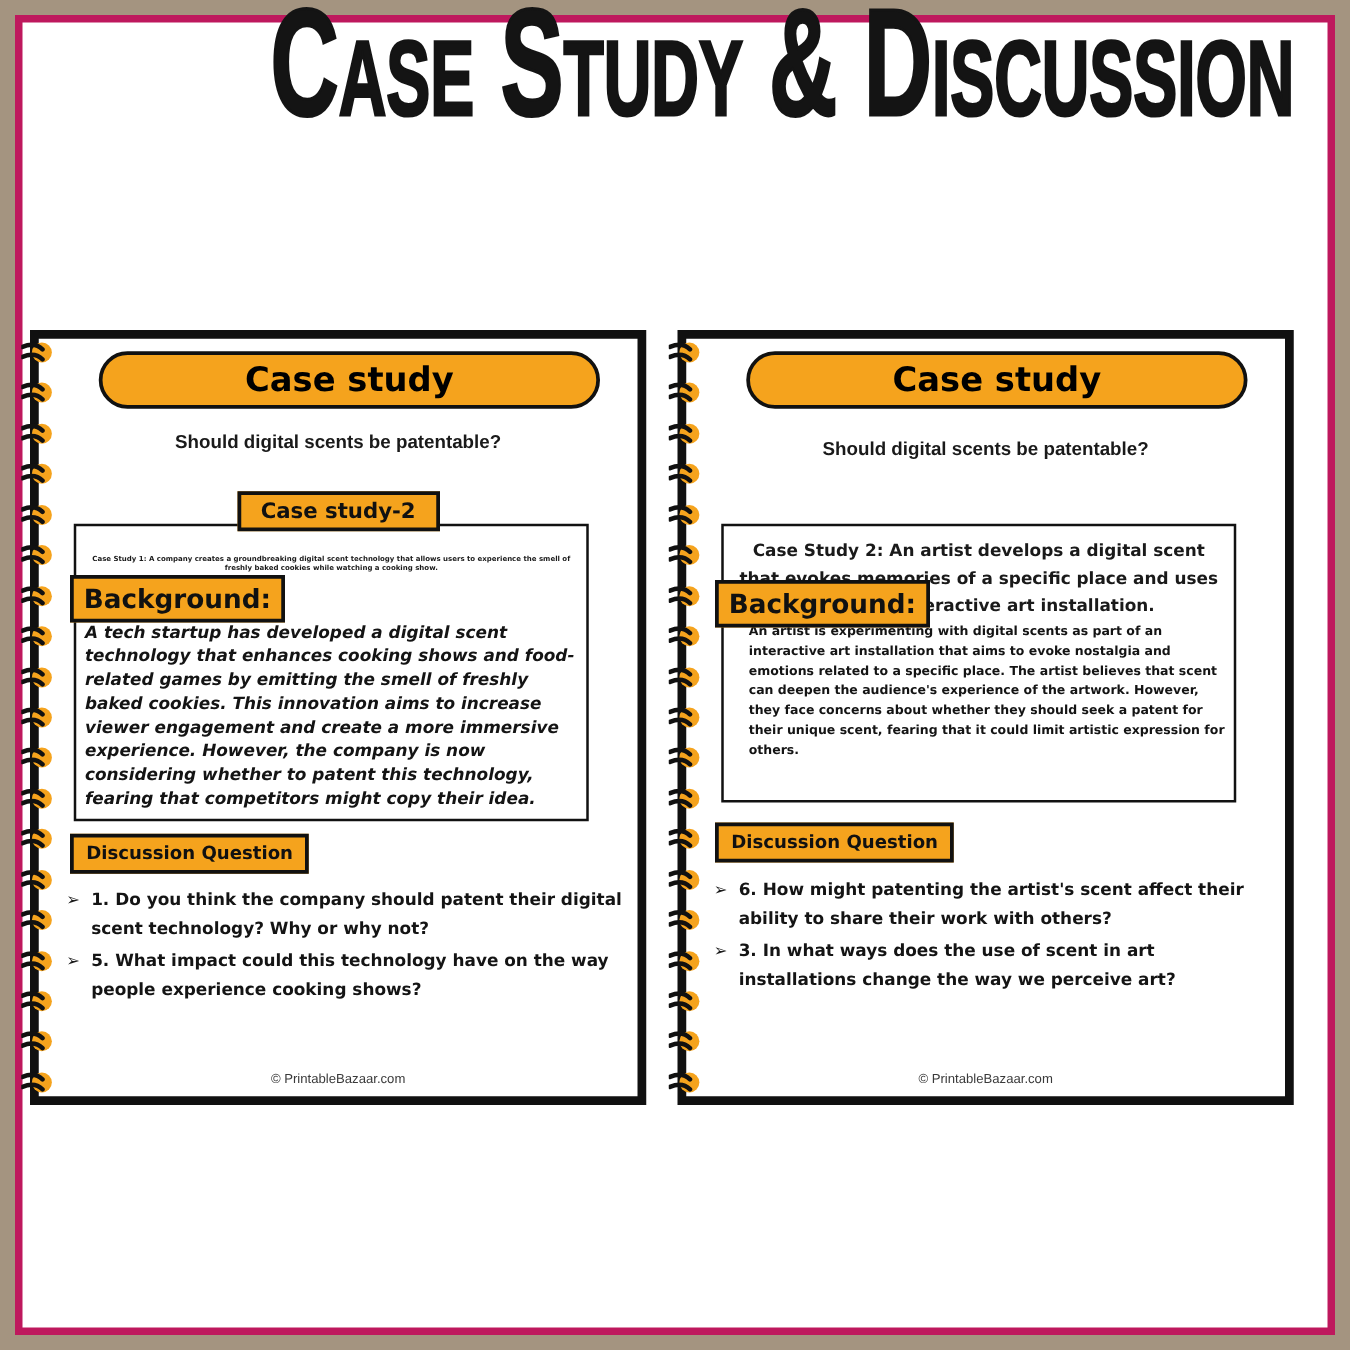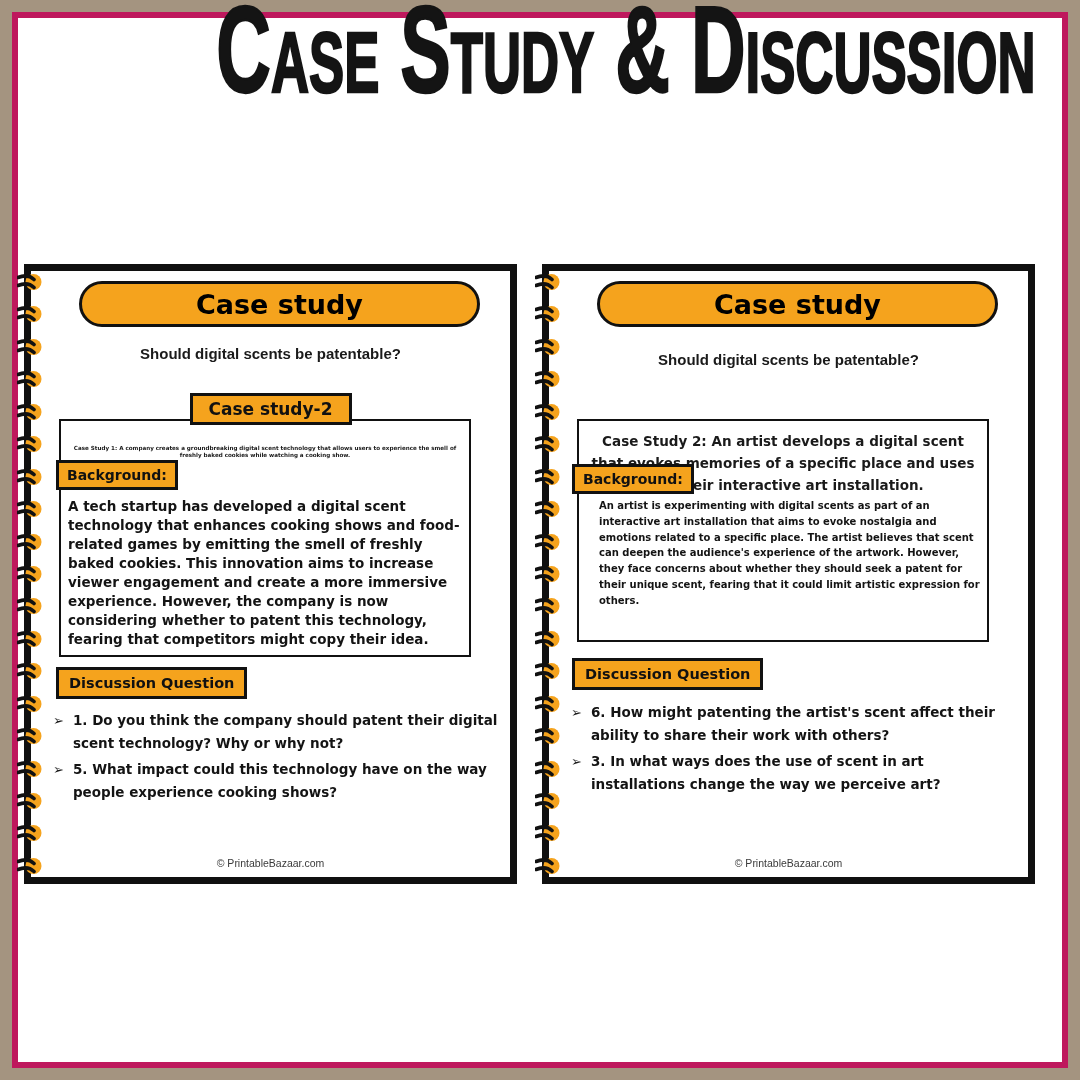--- a/index.html
+++ b/index.html
@@ -77,25 +77,25 @@
   .p0 .case-box{height:238px;}
   .p1 .case-box{height:223px;}
   .case-summary{
     position:absolute;color:#1a1a1a;font-weight:bold;text-align:center;
   }
   .p0 .case-summary{top:24px;left:4px;right:4px;font-size:5.6px;line-height:7px;}
   .p1 .case-summary{top:9px;left:8px;right:8px;font-size:13.5px;line-height:22px;}
   .bg-text{
     position:absolute;color:#141414;font-weight:bold;text-align:left;
   }
-  .p0 .bg-text{top:76px;left:7px;right:8px;font-size:13.5px;line-height:19px;}
+  .p0 .bg-text{top:76px;left:7px;right:8px;font-size:13.5px;line-height:19px;font-style:italic;}
   .p1 .bg-text{top:77px;left:20px;right:6px;font-size:10px;line-height:15.8px;}
   .bg-label{
     position:absolute;background:#F5A31D;border:3px solid #111;
-    padding:4px 8px;font-weight:bold;font-size:14px;color:#111;
+    padding:4px 8px;font-weight:bold;font-size:21px;color:#111;
     z-index:6;white-space:nowrap;
   }
   .p0 .bg-label{left:25px;top:189px;}
   .p1 .bg-label{left:23px;top:193px;}
   .disc-label{
     position:absolute;background:#F5A31D;border:3px solid #111;
     padding:5px 10px;font-weight:bold;font-size:14.5px;color:#111;
     z-index:3;white-space:nowrap;
   }
   .p0 .disc-label{left:25px;top:396px;}

